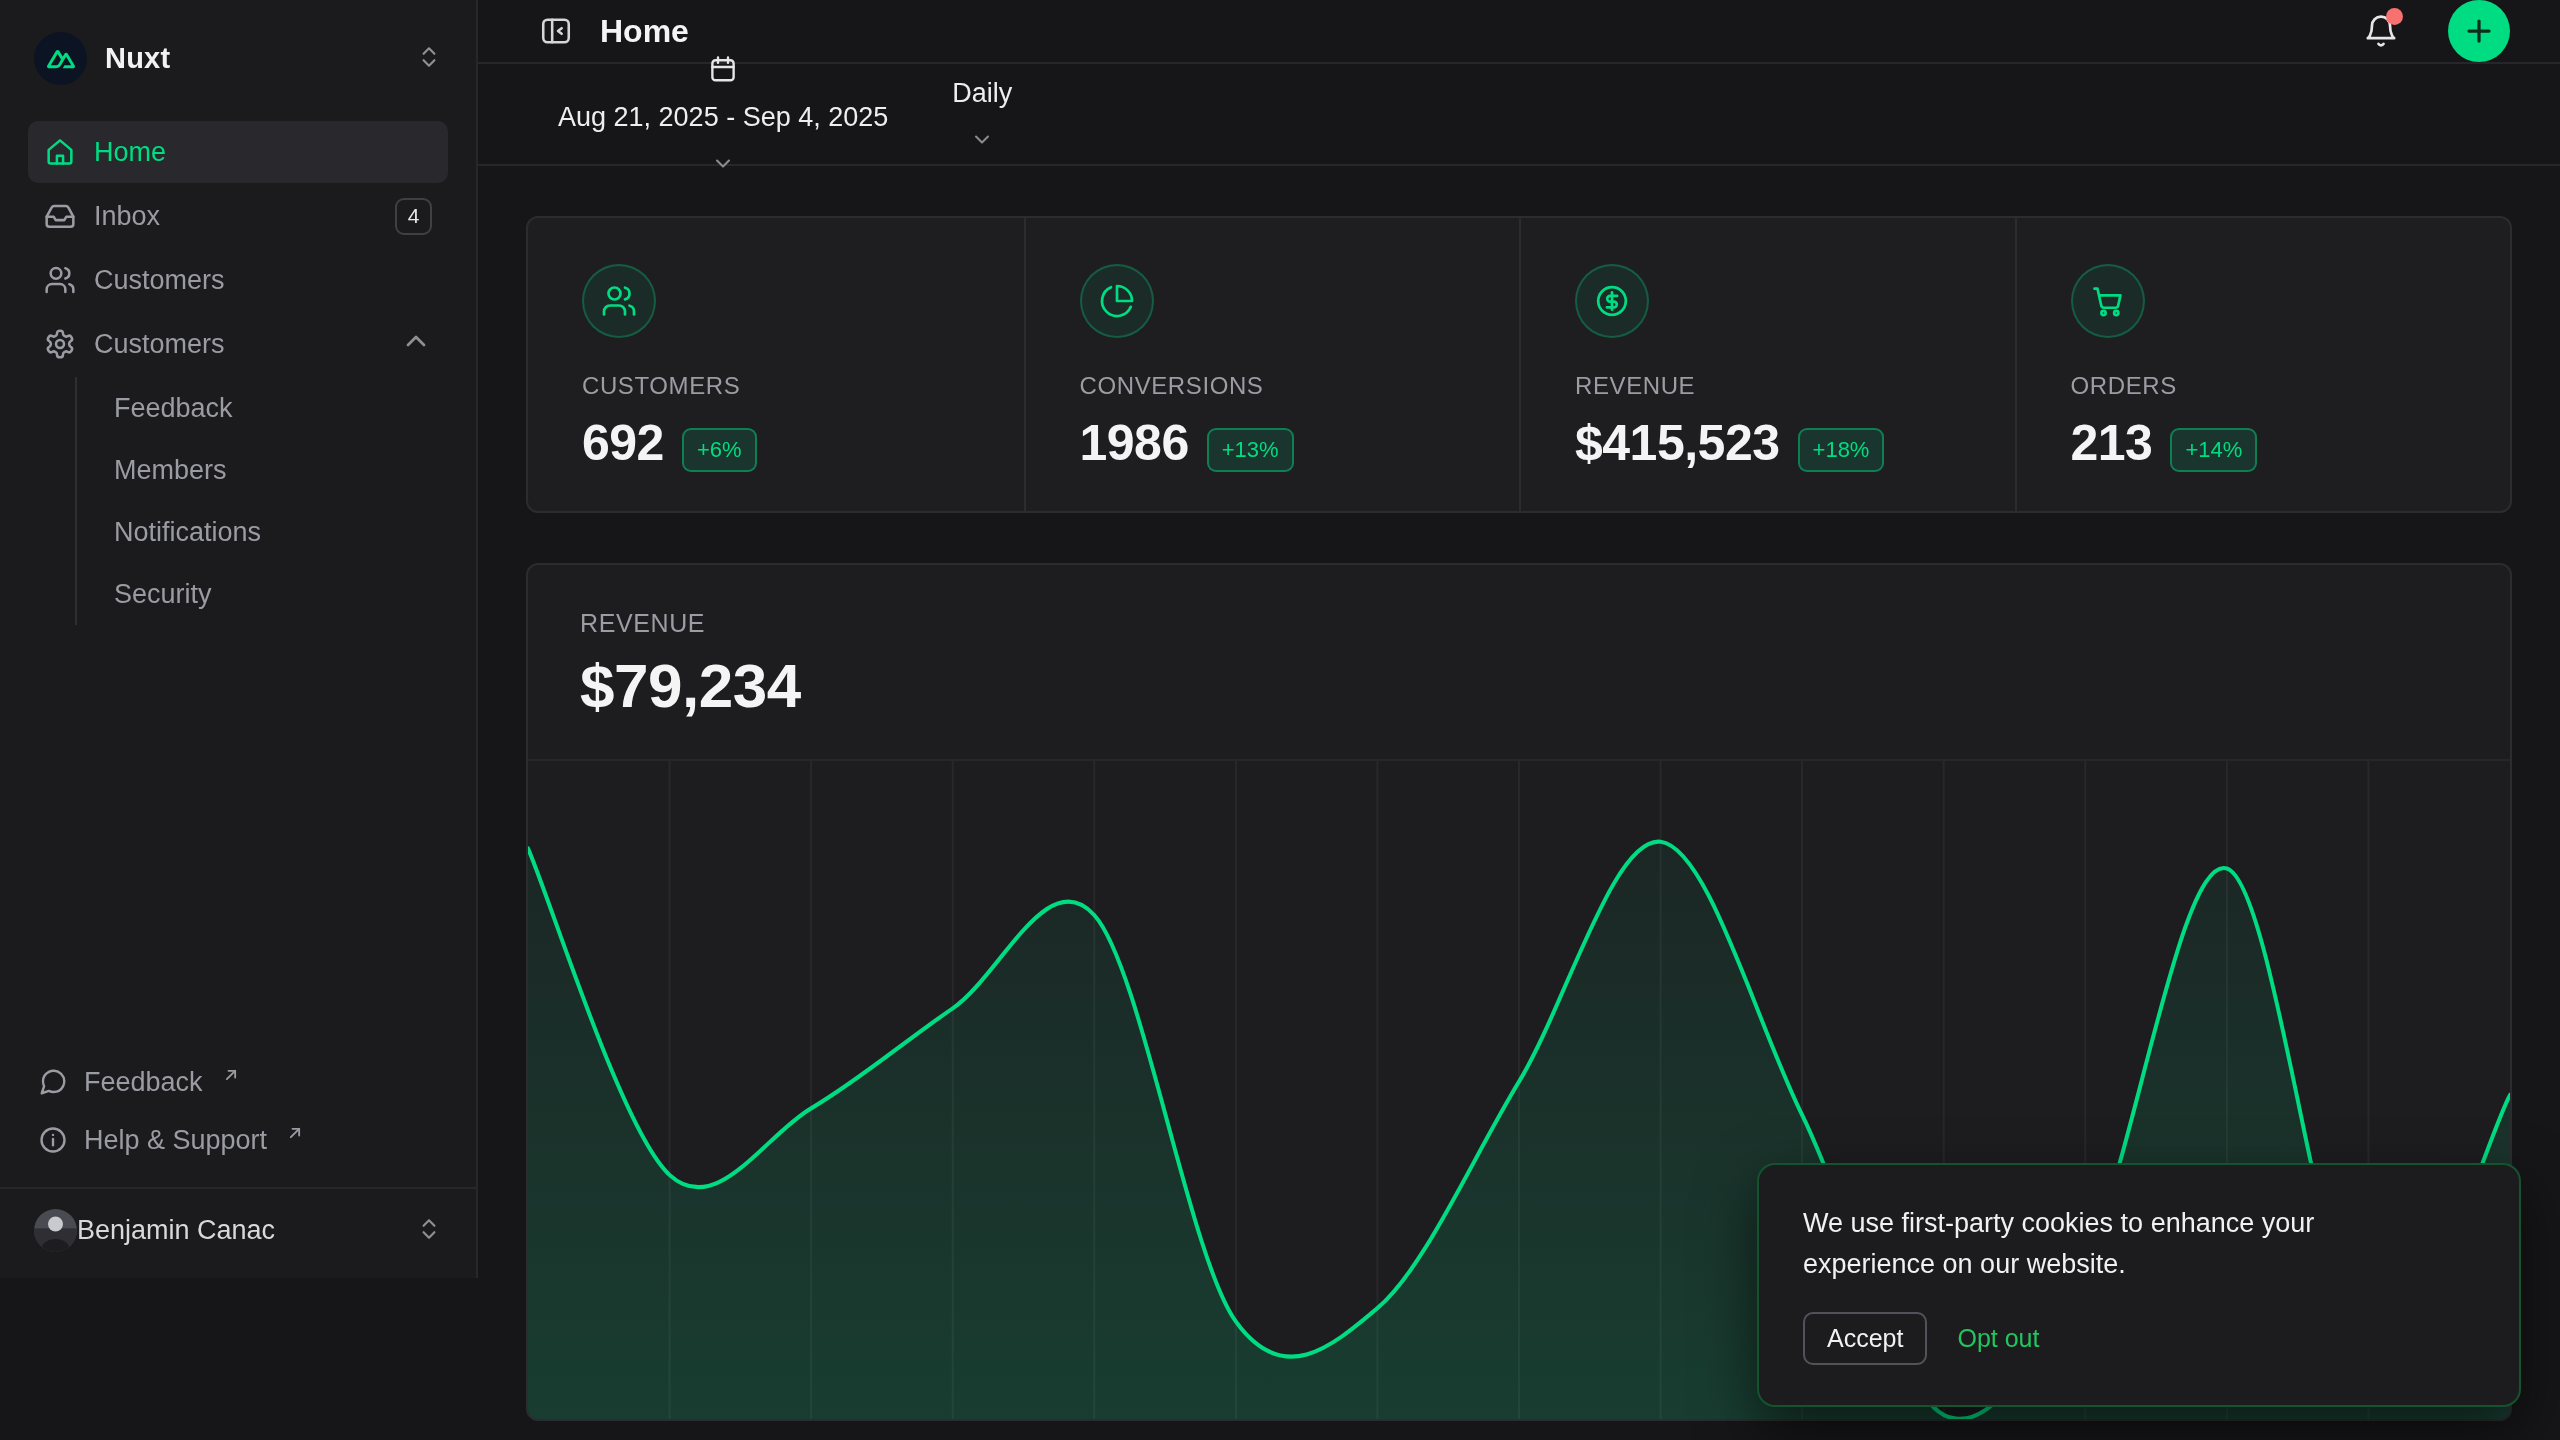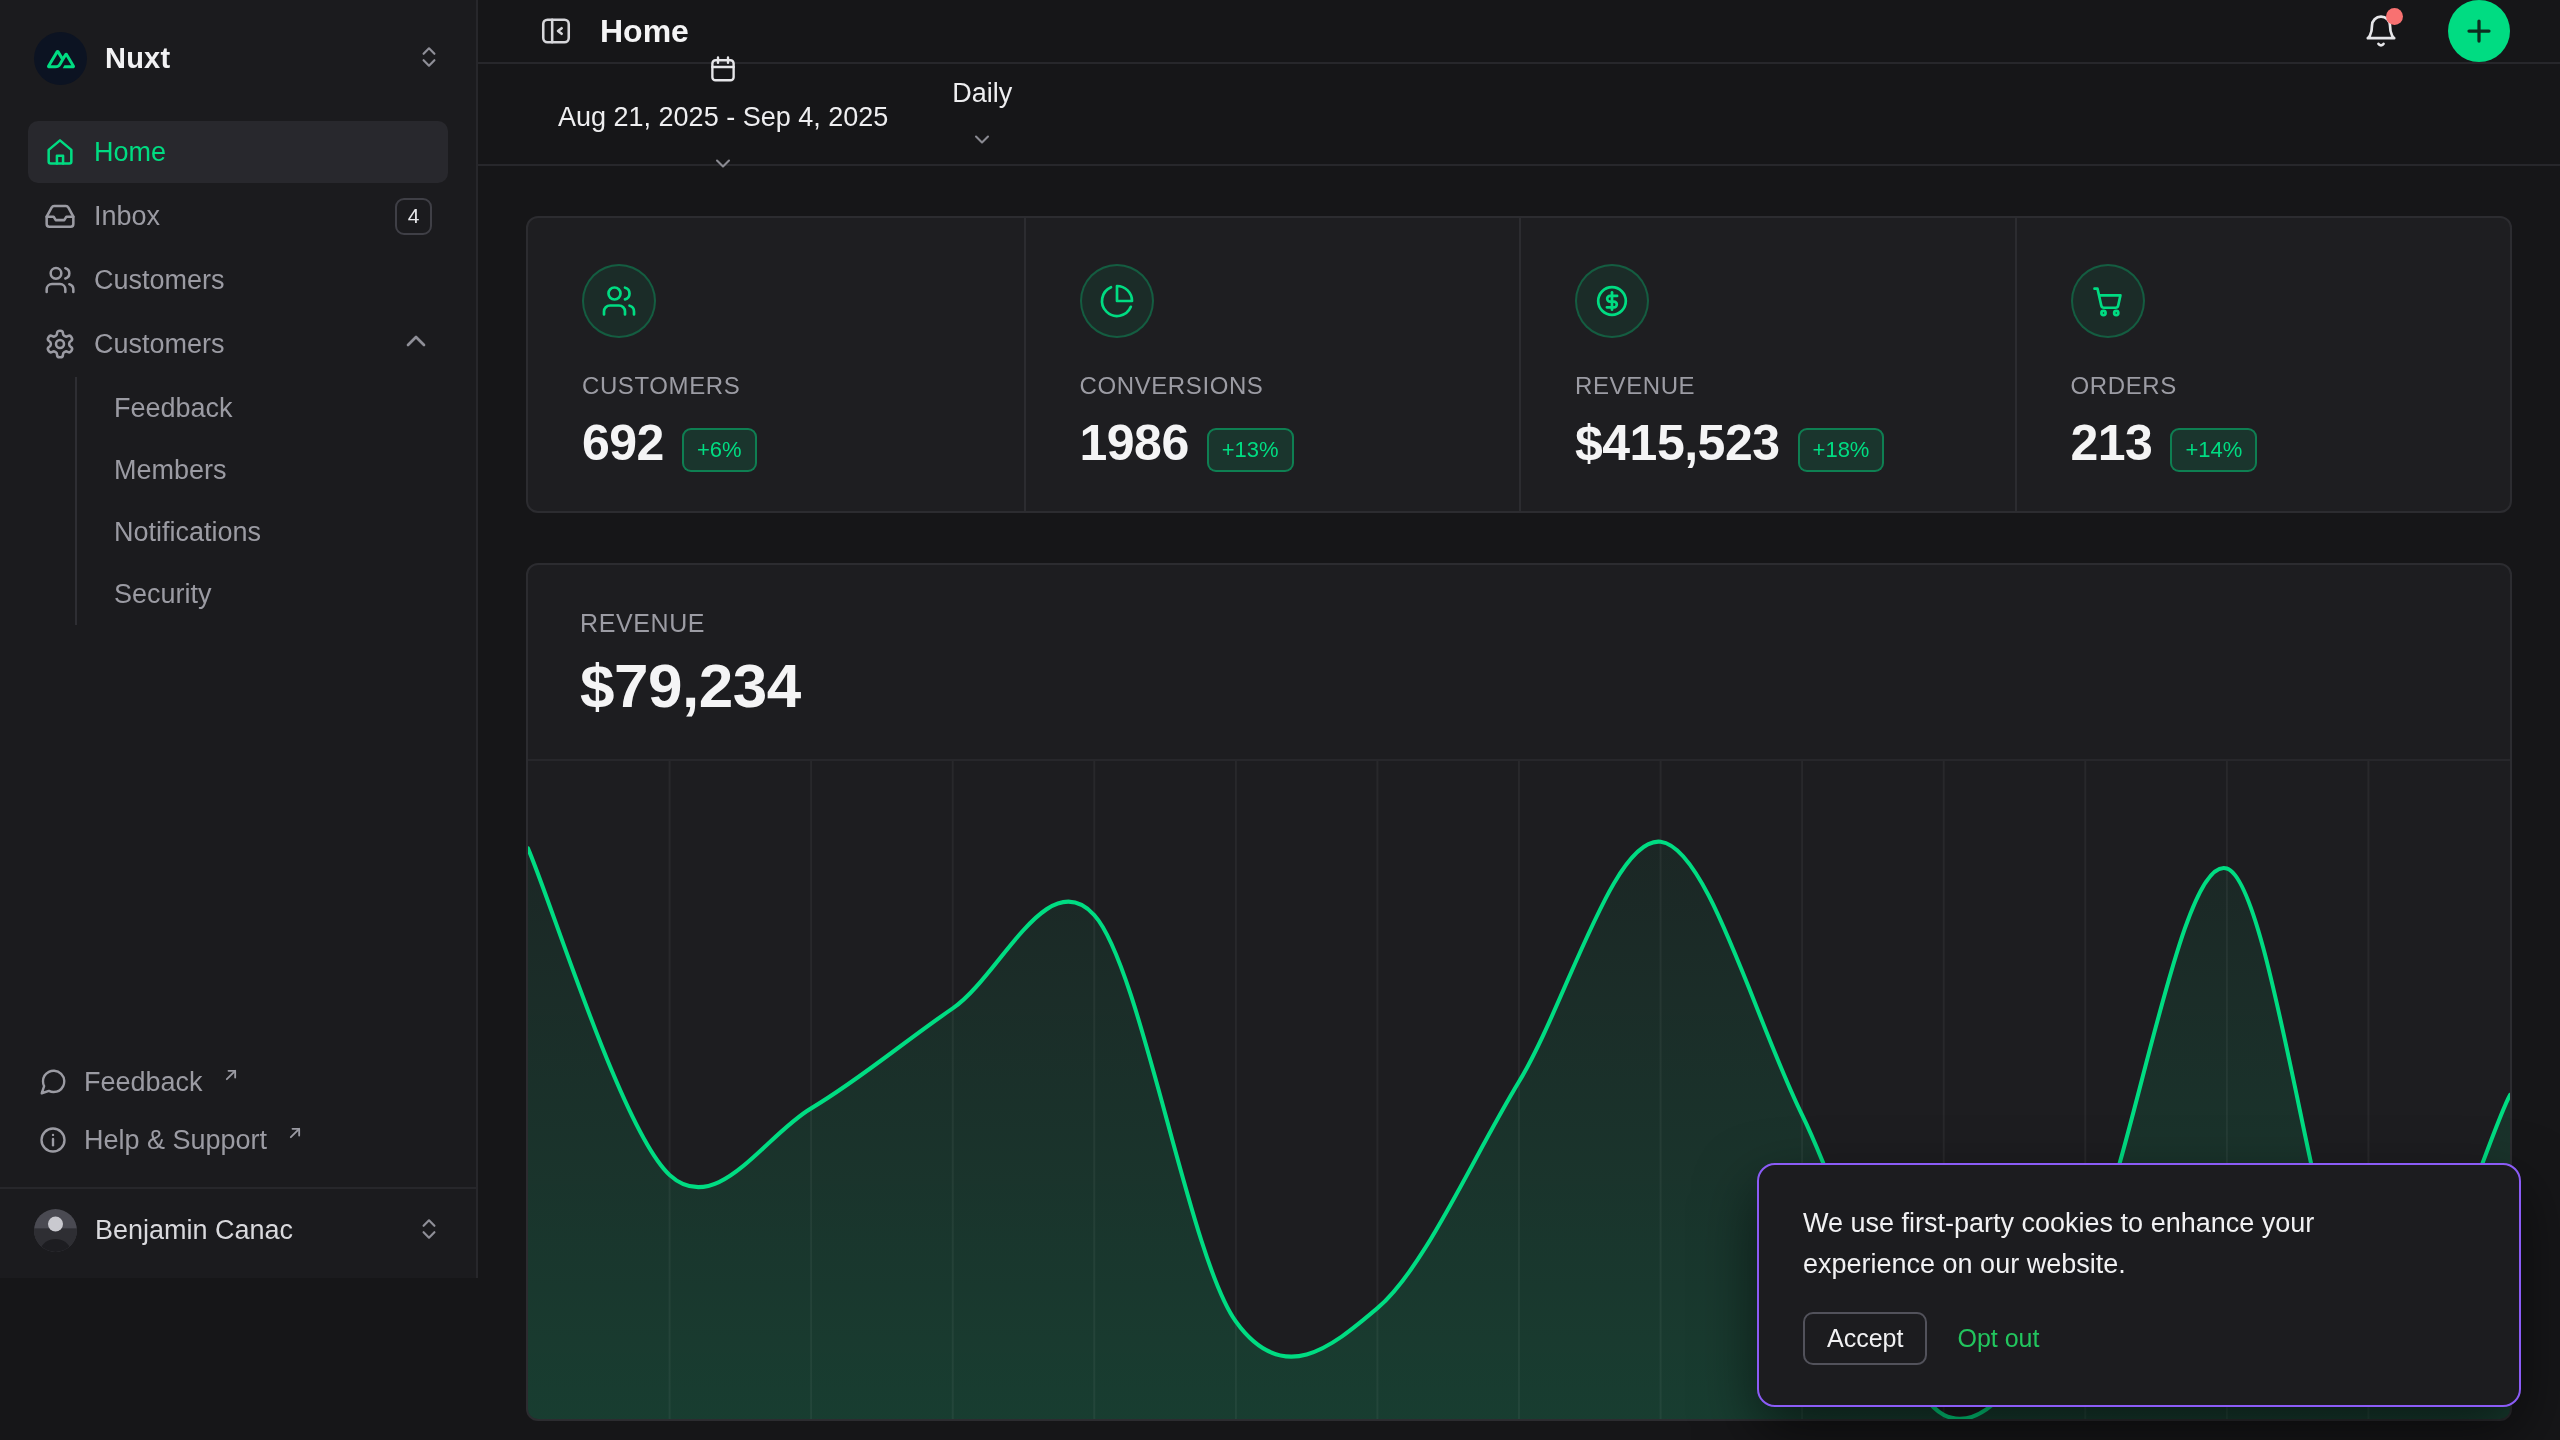--- a/index.html
+++ b/index.html
@@ -36,21 +36,21 @@
   .sub-list { margin:2px 0 2px 47px; border-left:2px solid #2e2e33; padding-left:27px; }
   .sub-item { height:62px; display:flex; align-items:center; padding:0 10px; color:#9b9ba3;
     font-size:27px; border-radius:10px; cursor:pointer; }
 
   .sidebar-bottom { margin-top:auto; }
   .foot-item { height:58px; display:flex; align-items:center; gap:16px; padding:0 10px;
     color:#9b9ba3; font-size:27px; border-radius:10px; cursor:pointer; }
   .foot-item svg.lead { width:30px; height:30px; }
   .ext-arrow { width:20px; height:20px; margin:-14px 0 0 2px; color:#9b9ba3; }
   .sidebar-divider { height:2px; background:#27272b; margin:18px -28px 0; }
-  .user-row { display:flex; align-items:center; gap:18px; padding:20px 6px 8px; cursor:pointer; }
+  .user-row { display:flex; align-items:center; padding:20px 6px 8px; cursor:pointer; }
   .avatar { width:43px; height:43px; border-radius:50%; overflow:hidden; background:#3a3a40; flex:0 0 auto; }
   .user-name { font-size:27px; color:#d9d9dd; }
   .user-caret { margin-left:auto; color:#8f8f98; }
 
   
   .main { flex:1; display:flex; flex-direction:column; min-width:0; background:#161618; }
   .topbar { height:125px; border-bottom:2px solid #27272b; display:flex; align-items:center; padding:0 50px 0 56px; }
   .collapse-btn { width:44px; height:44px; display:flex; align-items:center; justify-content:center;
     color:#d6d6da; cursor:pointer; background:none; border:none; }
   .collapse-btn svg { width:34px; height:34px; }
@@ -88,21 +88,21 @@
   .revenue-card { margin-top:50px; background:#1d1d20; border:2px solid #2c2c30; border-radius:12px;
     overflow:hidden; }
   .revenue-header { padding:44px 52px 38px; }
   .revenue-label { font-size:25px; color:#9c9ca4; letter-spacing:.6px; }
   .revenue-value { margin-top:12px; font-size:62px; font-weight:700; color:#f4f4f5; letter-spacing:-.5px; }
   .chart-wrap { border-top:2px solid #27272b; height:660px; }
   .chart-wrap svg { width:100%; height:100%; display:block; }
 
   
   .toast { position:fixed; right:39px; bottom:33px; width:764px; background:#1c1c1f;
-    border:2px solid #8b5cf6; border-radius:18px; padding:38px 44px 40px; z-index:10;
+    border:2px solid #14532d; border-radius:18px; padding:38px 44px 40px; z-index:10;
     box-shadow:0 24px 60px rgba(0,0,0,.55); }
   .toast-msg { font-size:27px; line-height:1.5; color:#f1f1f3; max-width:620px; }
   .toast-actions { margin-top:28px; display:flex; align-items:center; gap:30px; }
   .toast-accept { background:none; border:2px solid #52525b; border-radius:10px; padding:10px 22px;
     font-size:25px; color:#f1f1f3; cursor:pointer; font-family:inherit; }
   .toast-optout { background:none; border:none; font-size:25px; color:#22c55e; cursor:pointer; font-family:inherit; }
 </style>
 </head>
 <body>
 

